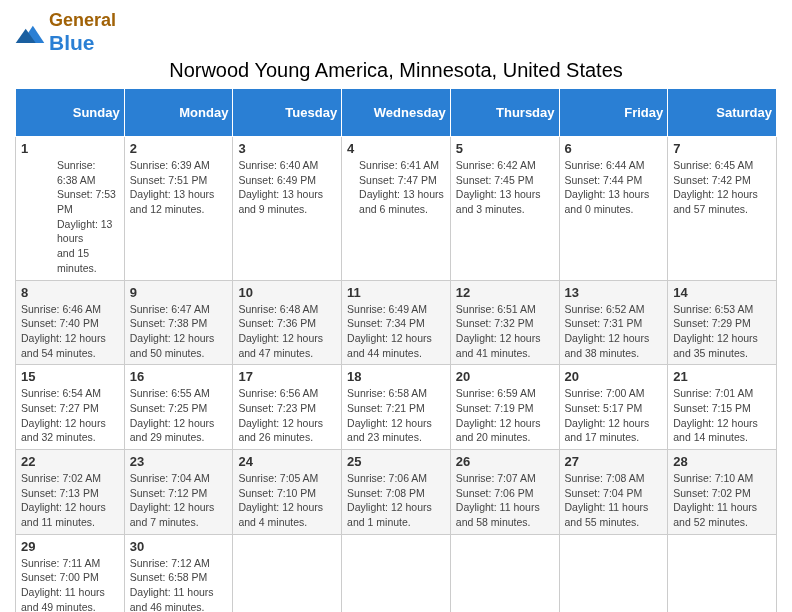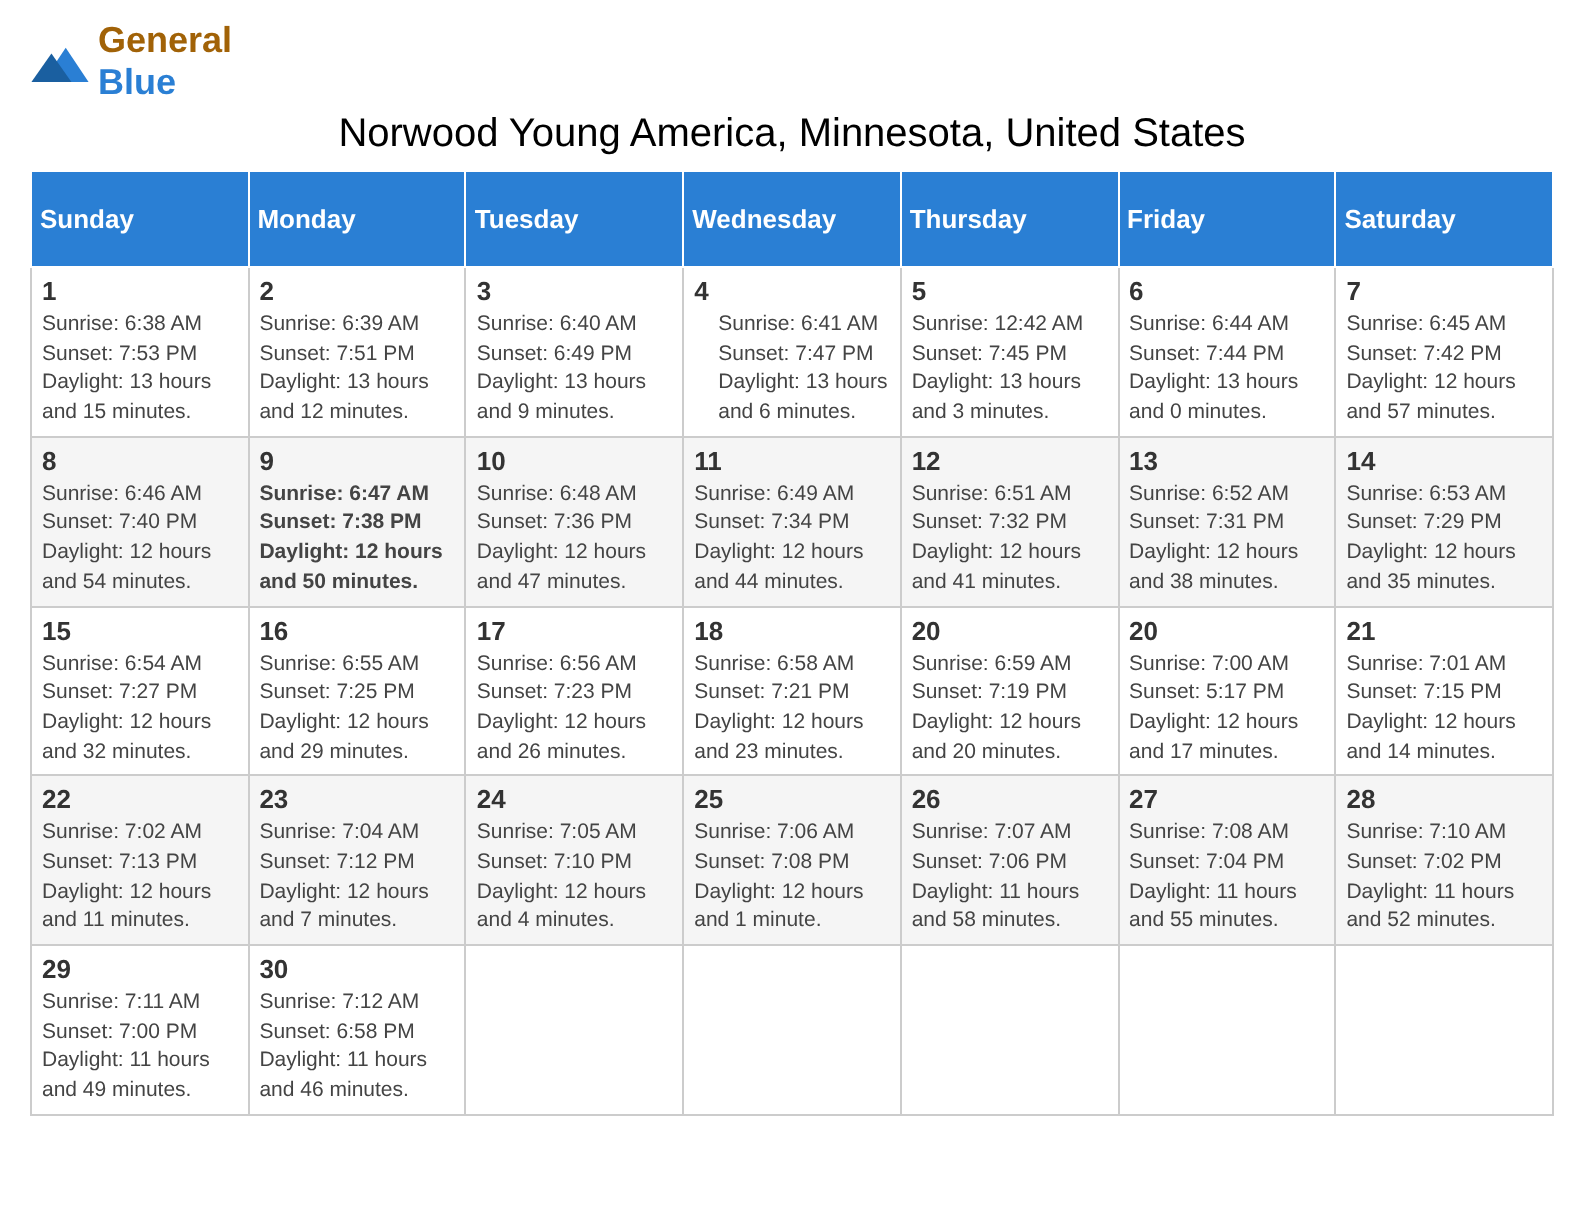--- a/index.html
+++ b/index.html
@@ -45,21 +45,21 @@
     }
     .calendar {
       width: 100%;
       border-collapse: collapse;
       font-size: 11px;
     }
     .calendar th {
       background: #2a7fd4;
       color: #fff;
       padding: 16px 4px;
-      text-align: left;
+      text-align: right;
       font-size: 13px;
       font-weight: bold;
       border: 1px solid #fff;
     }
     .calendar td {
       border: 1px solid #ccc;
       vertical-align: top;
       padding: 4px 5px;
       width: 14.28%;
       min-height: 80px;
@@ -89,21 +89,21 @@
 
 <div class="header-area">
   <div class="logo-area">
     <div class="logo-row">
       <svg class="logo-icon" viewBox="0 0 40 28" xmlns="http://www.w3.org/2000/svg">
         <polygon points="8,28 24,4 40,28" fill="#2a7fd4"></polygon>
         <polygon points="0,28 14,8 28,28" fill="#1a5fa0"></polygon>
       </svg>
       <div>
         <span style="font-size:18px;font-weight:bold;color:#a16207;">General</span><br>
-        <span style="font-size:18px;font-weight:bold;color:#2a7fd4;">Blue</span>
+        <span style="font-size:21px;font-weight:bold;color:#2a7fd4;">Blue</span>
       </div>
     </div>
   </div>
 </div>
 
 <div class="subtitle">Norwood Young America, Minnesota, United States</div>
 
 <table class="calendar">
   <thead>
     <tr id="days-header">
@@ -113,21 +113,21 @@
         <th>Wednesday</th>
         <th>Thursday</th>
         <th>Friday</th>
         <th>Saturday</th>
       </tr>
   </thead>
   <tbody id="calendar-body">
   <tr>
         <td>
           <span class="day-num">1</span>
-          <div class="day-info" style="white-space: pre-line;">Sunrise: 6:38 AM
+          <div class="day-info" style="white-space: pre-line; margin-left: 36px;">Sunrise: 6:38 AM
 Sunset: 7:53 PM
 Daylight: 13 hours
 and 15 minutes.</div>
         </td>
         <td>
           <span class="day-num">2</span>
           <div class="day-info" style="white-space: pre-line;">Sunrise: 6:39 AM
 Sunset: 7:51 PM
 Daylight: 13 hours
 and 12 minutes.</div>
@@ -141,21 +141,21 @@
         </td>
         <td>
           <span class="day-num">4</span>
           <div class="day-info" style="white-space: pre-line; margin-left: 12px;">Sunrise: 6:41 AM
 Sunset: 7:47 PM
 Daylight: 13 hours
 and 6 minutes.</div>
         </td>
         <td>
           <span class="day-num">5</span>
-          <div class="day-info" style="white-space: pre-line;">Sunrise: 12:42 AM
+          <div class="day-info" style="white-space: pre-line;">Sunrise: 6:42 AM
 Sunset: 7:45 PM
 Daylight: 13 hours
 and 3 minutes.</div>
         </td>
         <td>
           <span class="day-num">6</span>
           <div class="day-info" style="white-space: pre-line;">Sunrise: 6:44 AM
 Sunset: 7:44 PM
 Daylight: 13 hours
 and 0 minutes.</div>
@@ -171,21 +171,21 @@
       <tr>
         <td>
           <span class="day-num">8</span>
           <div class="day-info" style="white-space: pre-line;">Sunrise: 6:46 AM
 Sunset: 7:40 PM
 Daylight: 12 hours
 and 54 minutes.</div>
         </td>
         <td>
           <span class="day-num">9</span>
-          <div class="day-info" style="white-space: pre-line; font-weight: bold;">Sunrise: 6:47 AM
+          <div class="day-info" style="white-space: pre-line;">Sunrise: 6:47 AM
 Sunset: 7:38 PM
 Daylight: 12 hours
 and 50 minutes.</div>
         </td>
         <td>
           <span class="day-num">10</span>
           <div class="day-info" style="white-space: pre-line;">Sunrise: 6:48 AM
 Sunset: 7:36 PM
 Daylight: 12 hours
 and 47 minutes.</div>

